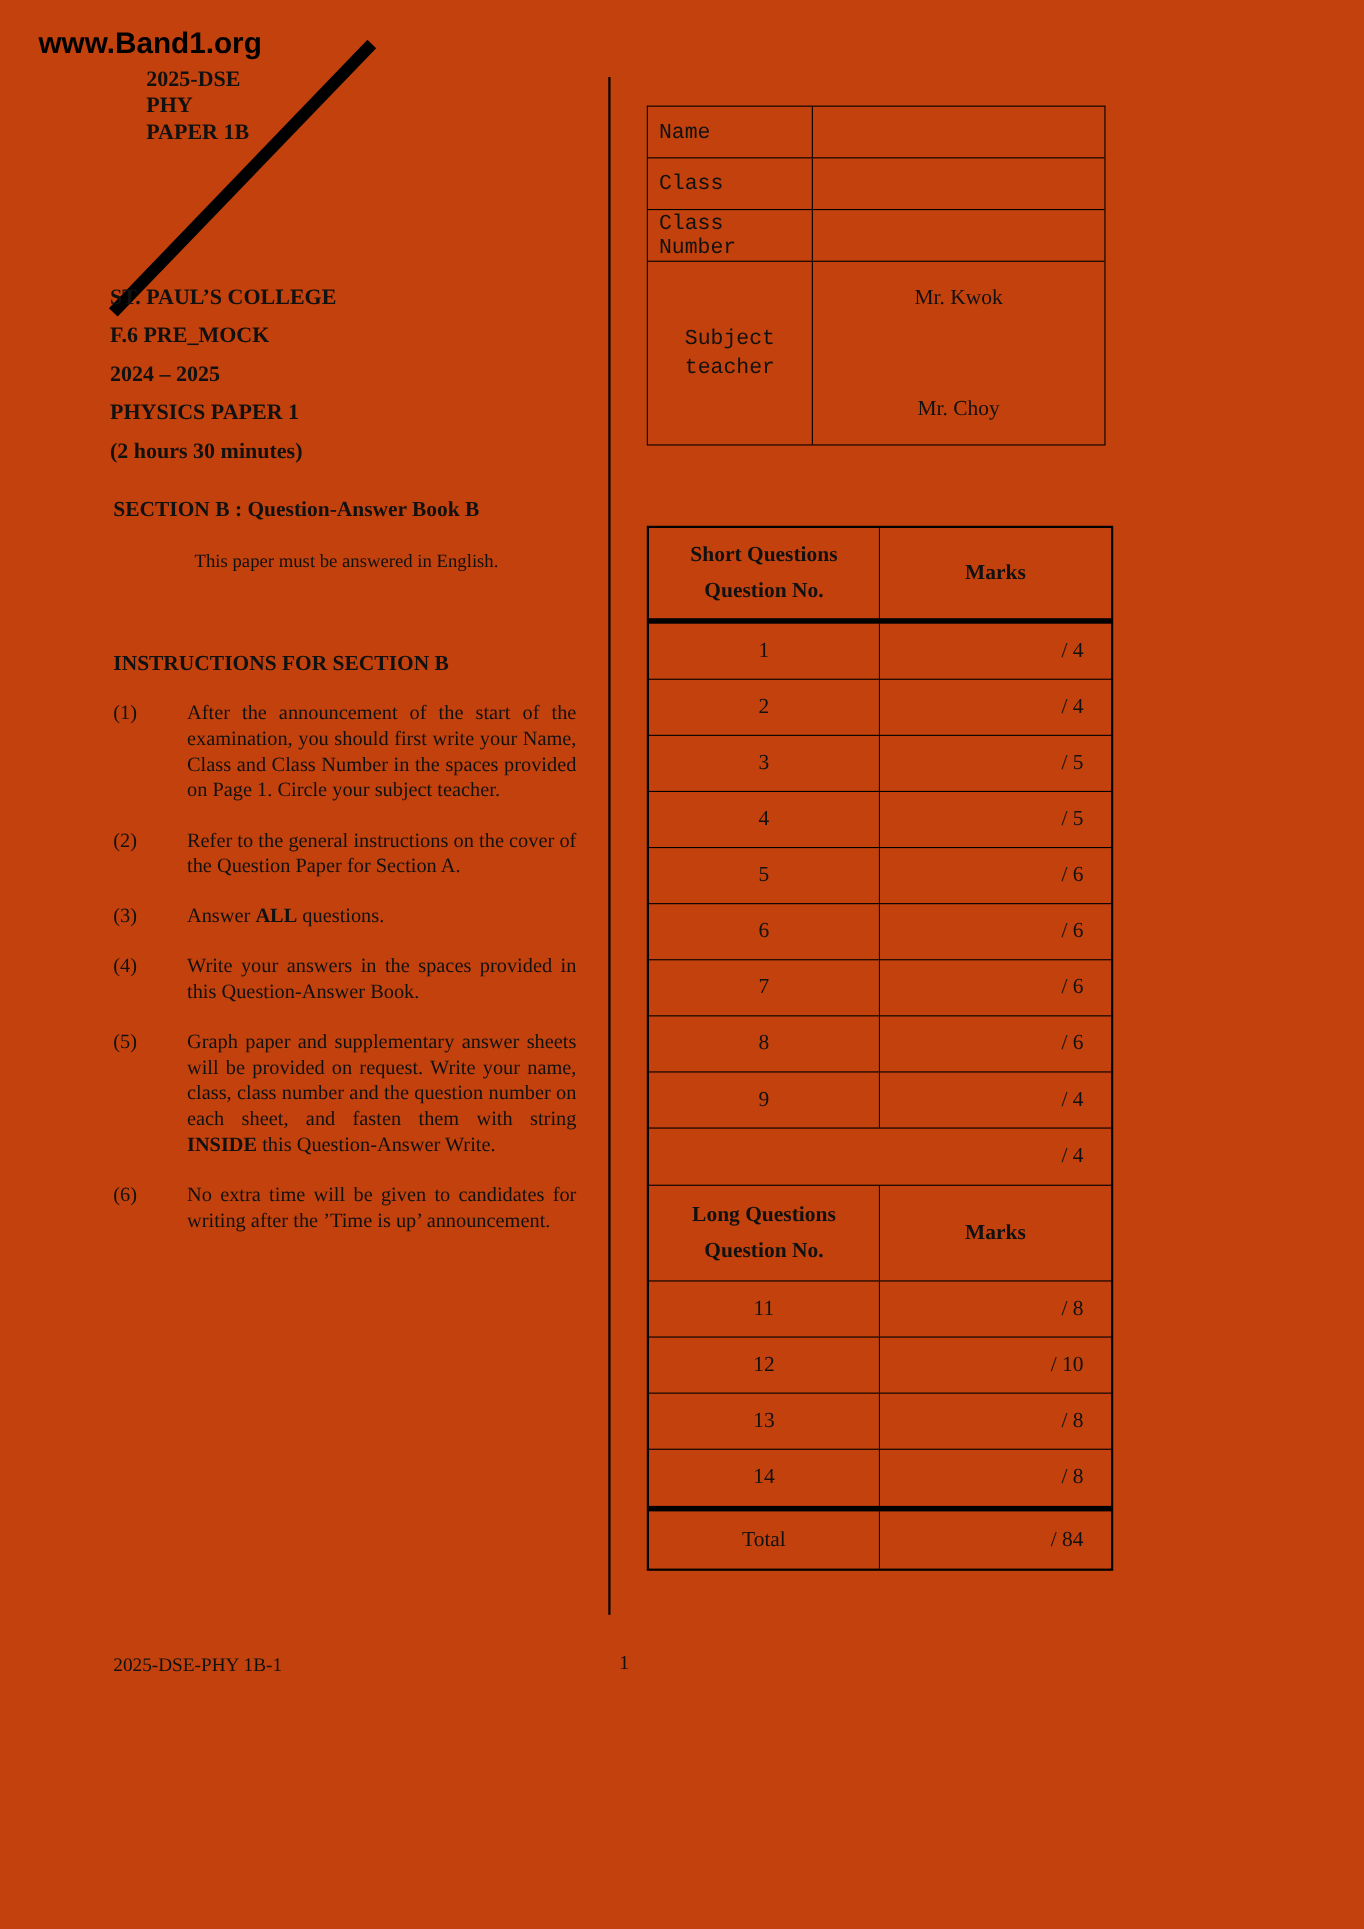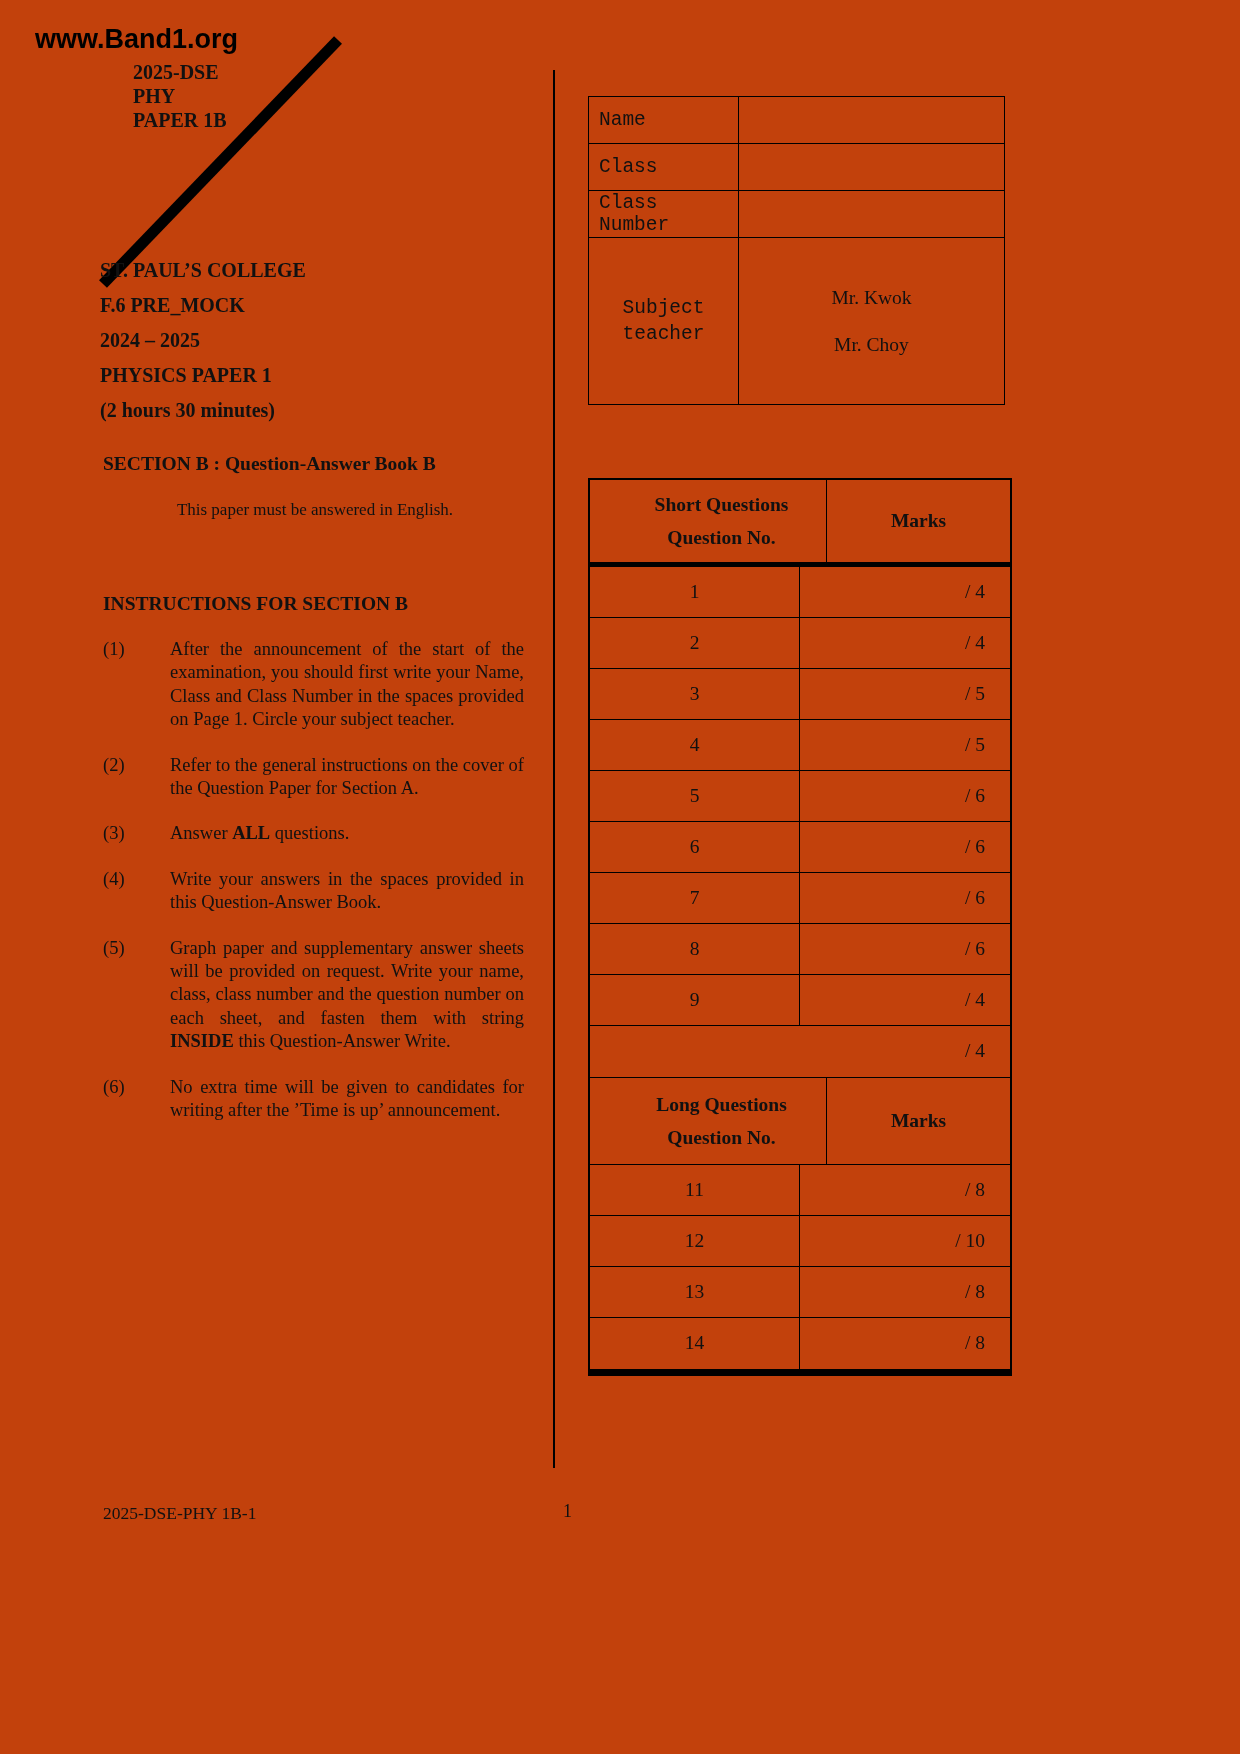--- a/index.html
+++ b/index.html
@@ -54,32 +54,32 @@
     border:1.5px solid #000;box-sizing:border-box;
     font-size:19.5px;
   }
   .st-row{display:flex;border-bottom:1.5px solid #000;}
   .st-row:last-child{border-bottom:none;}
   .st-label{
     width:150px;flex:0 0 150px;border-right:1.5px solid #000;
     display:flex;align-items:center;padding-left:10px;box-sizing:border-box;font-family:Liberation Mono, monospace;
   }
   .st-label.centered{justify-content:center;text-align:center;padding-left:0;line-height:26px;}
-  .st-value{flex:1;display:flex;flex-direction:column;justify-content:center;align-items:center;}
+  .st-value{flex:1;display:flex;flex-direction:column;justify-content:center;align-items:center;gap:27px;}
   .st-h47{height:46px;}
   .st-h166{height:166px;}
   .teacher-line{line-height:26px;}
   .teacher-gap{height:21px;}
   
   .marks-table{
     position:absolute;left:588px;top:478px;width:424px;
     border:2.5px solid #000;box-sizing:border-box;
     font-size:19.5px;
   }
-  .mt-header{display:flex;height:82px;padding-left:27px;}
+  .mt-header{display:flex;height:82px;}
   .mt-header .mt-c1{
     width:210px;flex:0 0 210px;border-right:1.5px solid #000;
     display:flex;flex-direction:column;justify-content:center;align-items:center;
     font-weight:bold;line-height:33px;box-sizing:border-box;
   }
   .mt-header .mt-c2{
     flex:1;display:flex;align-items:center;justify-content:center;font-weight:bold;
   }
   .thick-sep{height:4.5px;background:#000;}
   .thick-sep2{height:5.5px;background:#000;}
@@ -254,18 +254,22 @@
       <div class="mt-c1">13</div>
       <div class="mt-c2">/ 8</div>
     </div>
     <div class="mt-row no-bb">
       <div class="mt-c1">14</div>
       <div class="mt-c2">/ 8</div>
     </div>
 
     <div class="thick-sep2"></div>
 
+    <div class="mt-row no-bb" style="height:52px;">
+      <div class="mt-c1">Total</div>
+      <div class="mt-c2">/ 84</div>
+    </div>
   </div>
 
   <div class="footer-code">2025-DSE-PHY 1B-1</div>
   <div class="footer-page">1</div>
 
 </div>
 
 </body></html>

